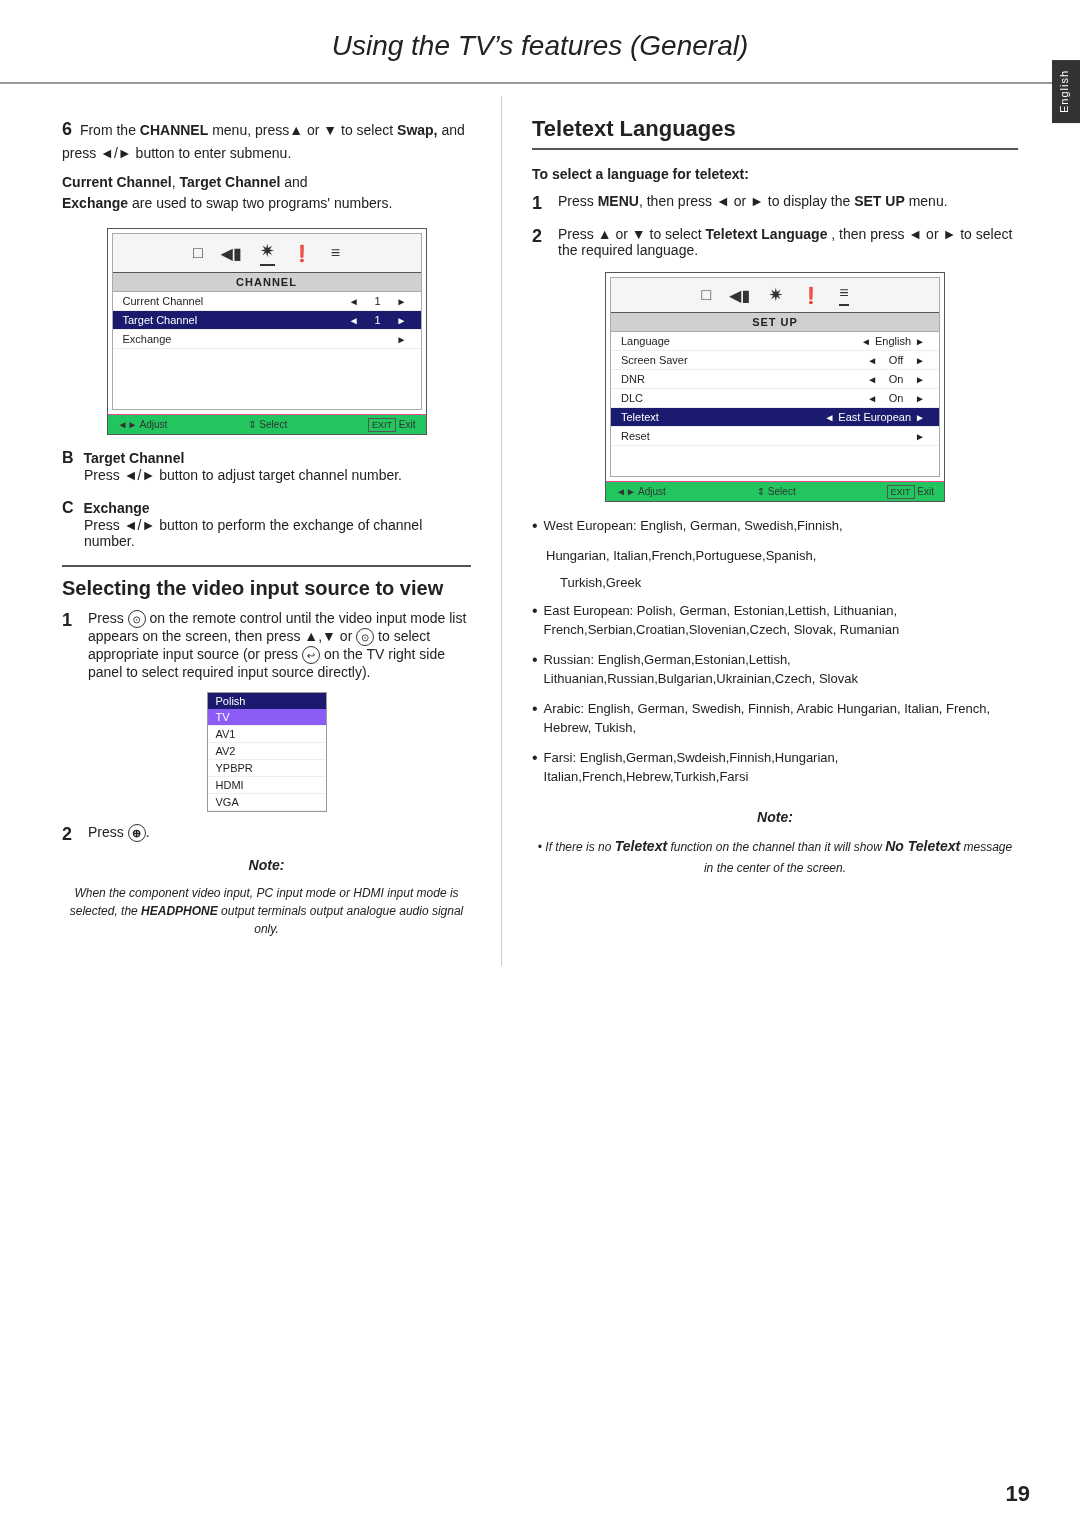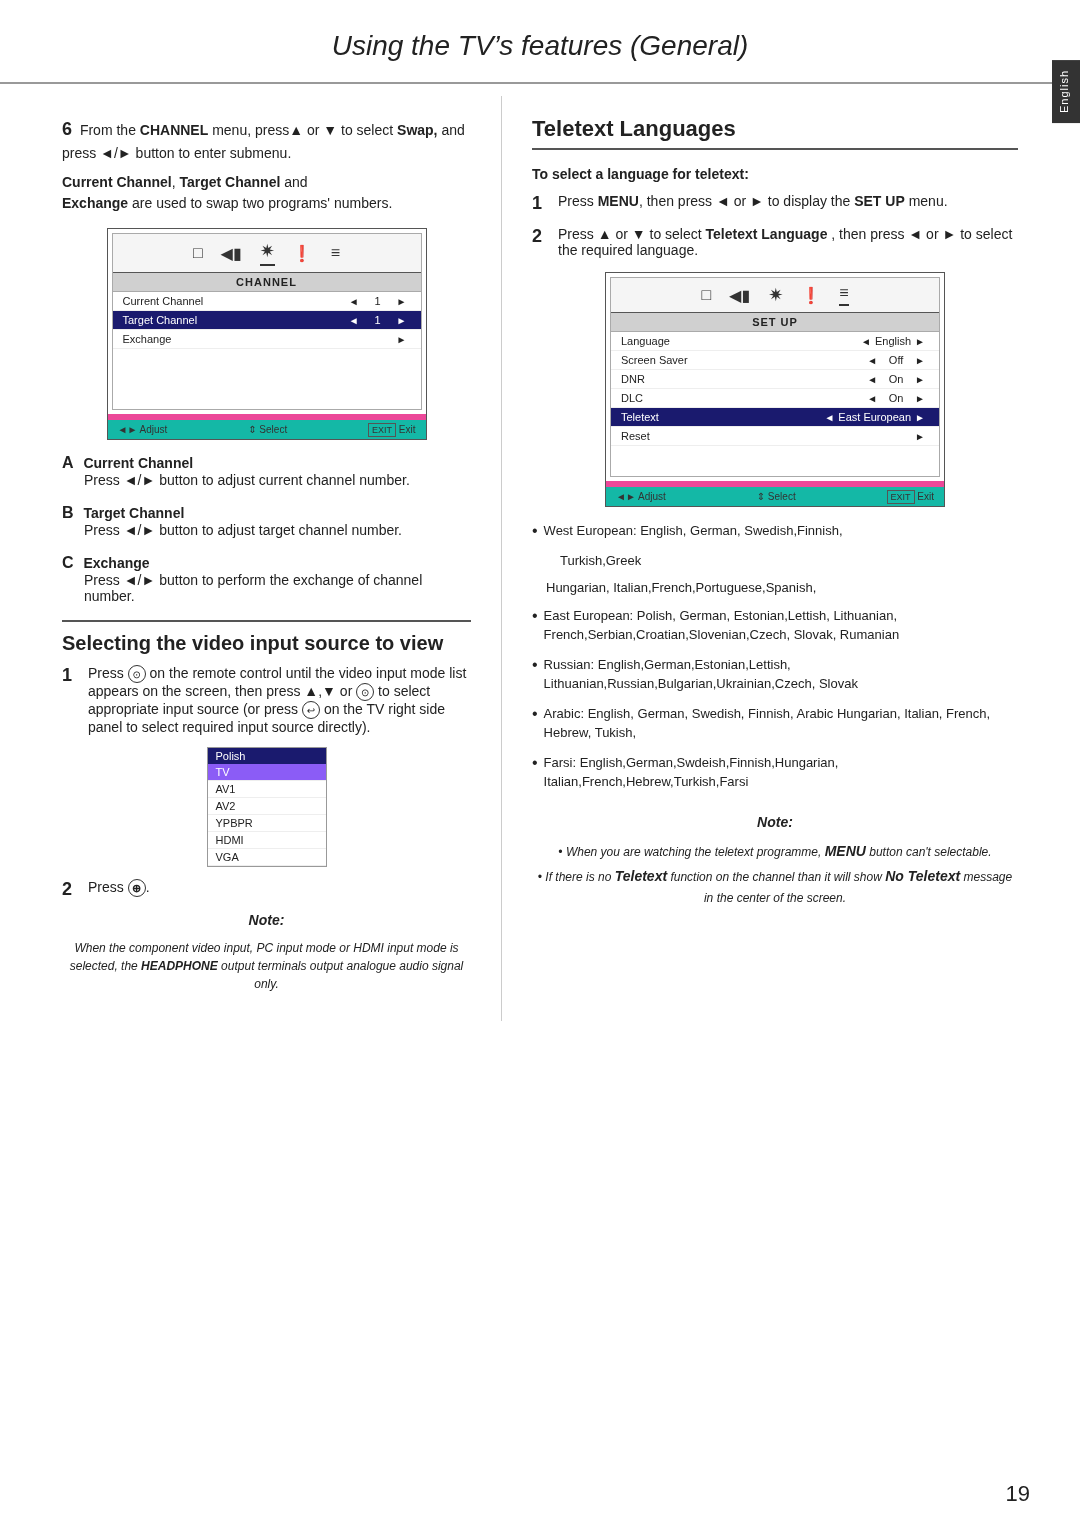--- a/index.html
+++ b/index.html
@@ -155,22 +155,22 @@
       text-align: center;
       font-size: 11px;
     }
 
     .menu-footer {
       display: flex;
       justify-content: space-between;
       padding: 4px 10px;
       font-size: 10px;
       color: #333;
-      background: #14b8a6;
-      border-top: 6px solid #ec4899;
+      background: #22c55e;
+      border-top: 1px solid #ec4899;
     }
 
     .exit-box {
       border: 1px solid #555;
       padding: 1px 3px;
       font-size: 9px;
     }
 
     
     .letter-item {
@@ -274,21 +274,21 @@
       margin-bottom: 8px;
       font-size: 13px;
       line-height: 1.5;
     }
 
     .page-number {
       position: absolute;
       bottom: 20px;
       right: 50px;
       font-size: 22px;
-      font-weight: normal;
+      font-weight: bold;
     }
   </style>
 </head>
 <body>
 
 <div class="side-tab">English</div>
 
 <div class="page-header">
   <h1>Using the TV’s features (General)</h1>
 </div>
@@ -336,25 +336,20 @@
         </div>
         <div style="height:60px;"></div>
       </div>
       <div class="menu-footer">
         <span>◄► Adjust</span>
         <span>⇕ Select</span>
         <span><span class="exit-box">EXIT</span> Exit</span>
       </div>
     </div>
 
-    <div class="letter-item">
-      <span class="letter-label">A</span>
-      <span class="letter-title">Current Channel</span><br>
-      <span style="display:inline-block; padding-left:22px;">Press ◄/► button to adjust current channel number.</span>
-    </div>
 
     <div class="letter-item">
       <span class="letter-label">B</span>
       <span class="letter-title">Target Channel</span><br>
       <span style="display:inline-block; padding-left:22px;">Press ◄/► button to adjust target channel number.</span>
     </div>
 
     <div class="letter-item">
       <span class="letter-label">C</span>
       <span class="letter-title">Exchange</span><br>
@@ -460,22 +455,22 @@
         <span><span class="exit-box">EXIT</span> Exit</span>
       </div>
     </div>
 
     <div style="margin-top:14px;">
 
       <div class="bullet-item">
         <span class="bullet-dot">•</span>
         <span>West European: English, German, Swedish,Finnish,</span>
       </div>
+      <div class="indent-text">Hungarian, Italian,French,Portuguese,Spanish,</div>
       <div class="indent-text" style="padding-left:28px;">Turkish,Greek</div>
-      <div class="indent-text">Hungarian, Italian,French,Portuguese,Spanish,</div>
 
       <div class="bullet-item">
         <span class="bullet-dot">•</span>
         <span>East European: Polish, German, Estonian,Lettish, Lithuanian, French,Serbian,Croatian,Slovenian,Czech, Slovak, Rumanian</span>
       </div>
 
       <div class="bullet-item">
         <span class="bullet-dot">•</span>
         <span>Russian: English,German,Estonian,Lettish, Lithuanian,Russian,Bulgarian,Ukrainian,Czech, Slovak</span>
       </div>
@@ -487,23 +482,20 @@
 
       <div class="bullet-item">
         <span class="bullet-dot">•</span>
         <span>Farsi: English,German,Swdeish,Finnish,Hungarian, Italian,French,Hebrew,Turkish,Farsi</span>
       </div>
 
     </div>
 
     <div class="note-block" style="margin-top:20px;">
       <p class="note-label">Note:</p>
-      <p style="margin-bottom:4px;">
-        <span class="note-text">• When you are watching the teletext programme, </span><strong><em>MENU</em></strong><em class="note-text"> button can't selectable.</em>
-      </p>
       <p>
         <em class="note-text">• If there is no </em><strong><em>Teletext</em></strong><em class="note-text"> function on the channel than it will show </em><strong><em>No Teletext</em></strong><em class="note-text"> message in the center of the screen.</em>
       </p>
     </div>
 
   </div>
 
 </div>
 
 <div class="page-number">19</div>

